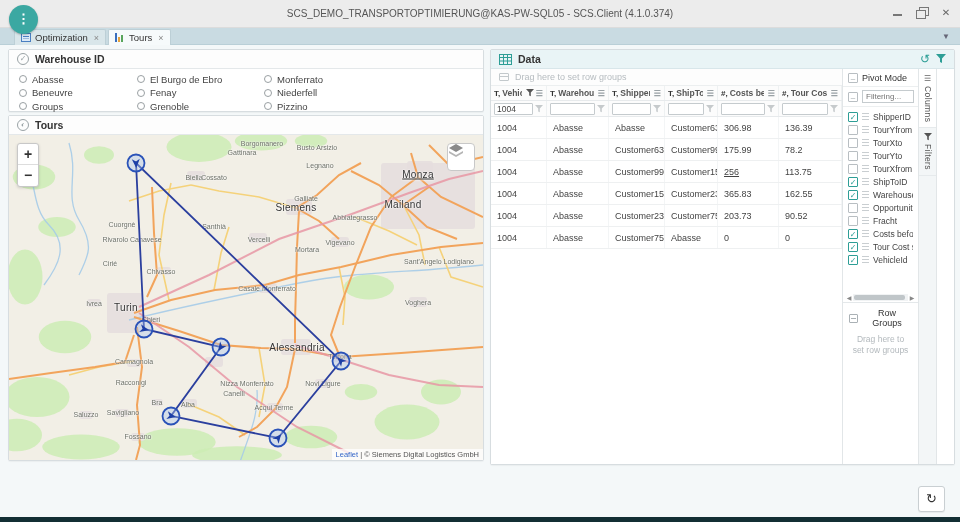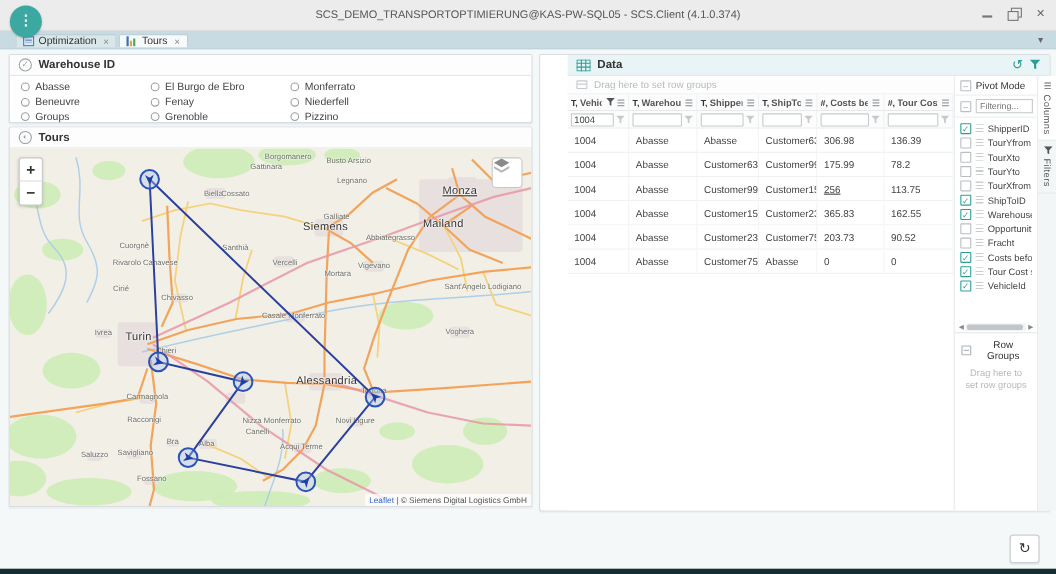--- a/index.html
+++ b/index.html
@@ -14,21 +14,21 @@
   .win-controls { position:absolute; right:8px; top:7px; display:flex; gap:12px; align-items:center; }
   .wc { width:12px; height:11px; position:relative; cursor:default; color:#666; font-size:10px; line-height:11px; text-align:center; }
   .wc-min::after { content:""; position:absolute; left:1px; bottom:2px; width:9px; height:2px; background:#777; }
   .wc-rest::before { content:""; position:absolute; left:3px; top:0; width:8px; height:7px; border:1px solid #777; background:#ececec; }
   .wc-rest::after { content:""; position:absolute; left:0px; top:3px; width:8px; height:7px; border:1px solid #777; background:#ececec; }
 
   .menu-fab { position:absolute; left:9px; top:5px; width:29px; height:29px; border-radius:50%; background:#3ba8a2; box-shadow:0 1px 2px rgba(0,0,0,.25); z-index:30; color:#fff; font-weight:bold; font-size:13px; text-align:center; line-height:28px; cursor:pointer; }
 
   
   .tabbar { position:absolute; left:0; top:28px; width:960px; height:17px; background:#c9dbe2; border-bottom:1px solid #b9cfd7; }
-  .tabs { position:absolute; left:14px; top:1px; display:flex; gap:2px; height:16px;align-items:center; }
+  .tabs { position:absolute; left:14px; top:1px; display:flex; gap:2px; height:16px; }
   .tab { display:flex; align-items:center; gap:4px; padding:0 6px; font-size:9.5px; color:#333; background:#d9e6ea; border:1px solid #bccfd6; border-bottom:none; border-radius:2px 2px 0 0; cursor:pointer; }
   .tab.active { background:#f6fafb; }
   .tab .close { color:#888; font-size:9px; margin-left:2px; }
   .tab-ic { width:10px; height:9px; display:inline-block; position:relative; }
   .ic-opt { border:1px solid #4a7fc1; background:#dbe9f7; }
   .ic-opt::after { content:""; position:absolute; left:1px; top:2px; right:1px; height:1px; background:#4a7fc1; box-shadow:0 2px 0 #9db9dd; }
   .ic-tours { display:inline-flex; align-items:flex-end; gap:1px; height:9px; }
   .ic-tours i { width:2px; display:inline-block; }
   .tab-overflow { position:absolute; right:10px; top:4px; font-size:8px; color:#667; cursor:pointer; }
 
@@ -55,21 +55,21 @@
   .map-label { position:absolute; transform:translate(-50%,-50%); font-size:7px; color:#6b6f66; white-space:nowrap; text-shadow:0 0 2px #fff,0 0 2px #fff; pointer-events:none; }
   .map-label.big { font-size:10px; color:#333; letter-spacing:.3px; }
   .zoom-ctrl { position:absolute; left:8px; top:8px; width:22px; background:#fff; border:1px solid #c8c8c8; border-radius:3px; box-shadow:0 1px 3px rgba(0,0,0,.15); z-index:5; }
   .zoom-btn { display:block; width:100%; height:21px; text-align:center; font-size:14px; font-weight:bold; color:#333; line-height:21px; cursor:pointer; }
   .zoom-btn:first-child { border-bottom:1px solid #ddd; }
   .layers-ctrl { position:absolute; right:8px; top:8px; width:28px; height:28px; background:#fff; border:1px solid #c8c8c8; border-radius:4px; z-index:5; display:flex; align-items:center; justify-content:center; cursor:pointer; }
   .attribution { position:absolute; right:0; bottom:0; background:rgba(255,255,255,.75); font-size:7.5px; color:#555; padding:1px 4px; z-index:5; }
   .attribution a { color:#3566c8; text-decoration:none; cursor:pointer; }
 
   
-  #data-card { left:490px; top:4px; width:465px; height:416px;padding-left:25px; }
+  #data-card { left:490px; top:4px; width:465px; height:416px; }
   #data-card .card-header { background:#e9f4f6; border-bottom:1px solid #d8e6ea; }
   .hdr-spacer { flex:1; }
   .teal-ico { color:#2d9e96; font-size:12px; cursor:pointer; line-height:12px; }
   .grid-wrap { position:relative; width:463px; height:395px; background:#fff; }
   .grid-main { position:absolute; left:0; top:0; width:352px; height:395px; border-right:1px solid #e2e6e8; }
   .drag-strip { height:17px; display:flex; align-items:center; gap:6px; padding:0 8px; border-bottom:1px solid #eceff0; color:#b6bcc0; font-size:9px; background:#fdfdfd; }
   .mini-grid-ico { width:10px; height:8px; border:1px solid #c3c9cc; border-radius:1px; position:relative; }
   .mini-grid-ico::after { content:""; position:absolute; left:0; right:0; top:2px; height:1px; background:#c3c9cc; }
 
   .hrow { display:flex; height:15px; border-bottom:1px solid #e7eaec; background:#fcfcfc; }

